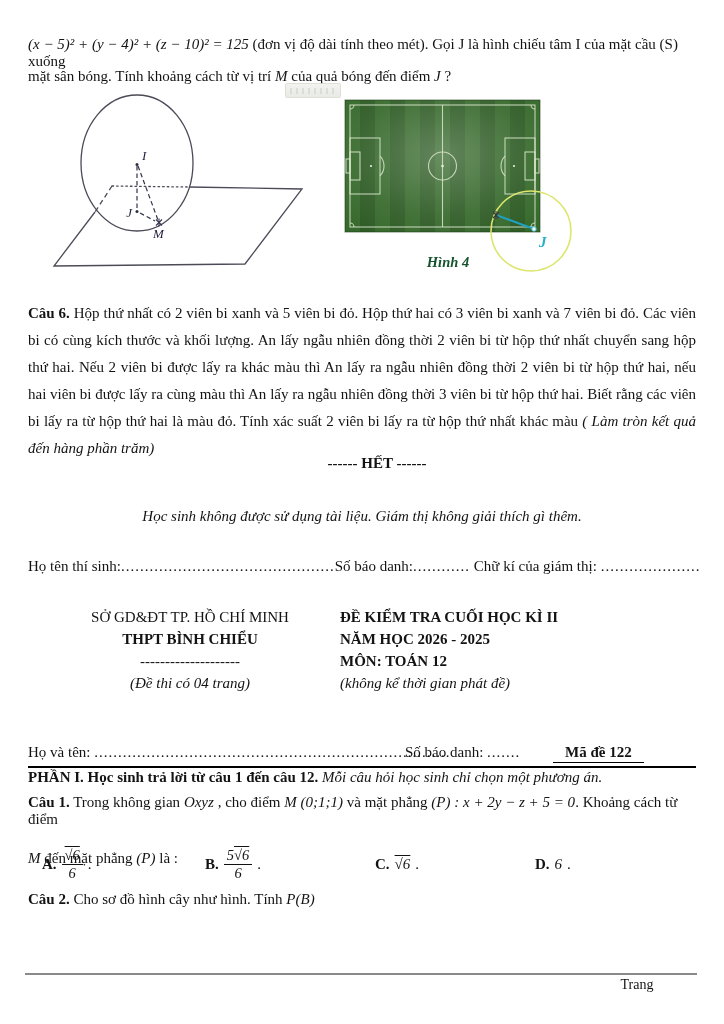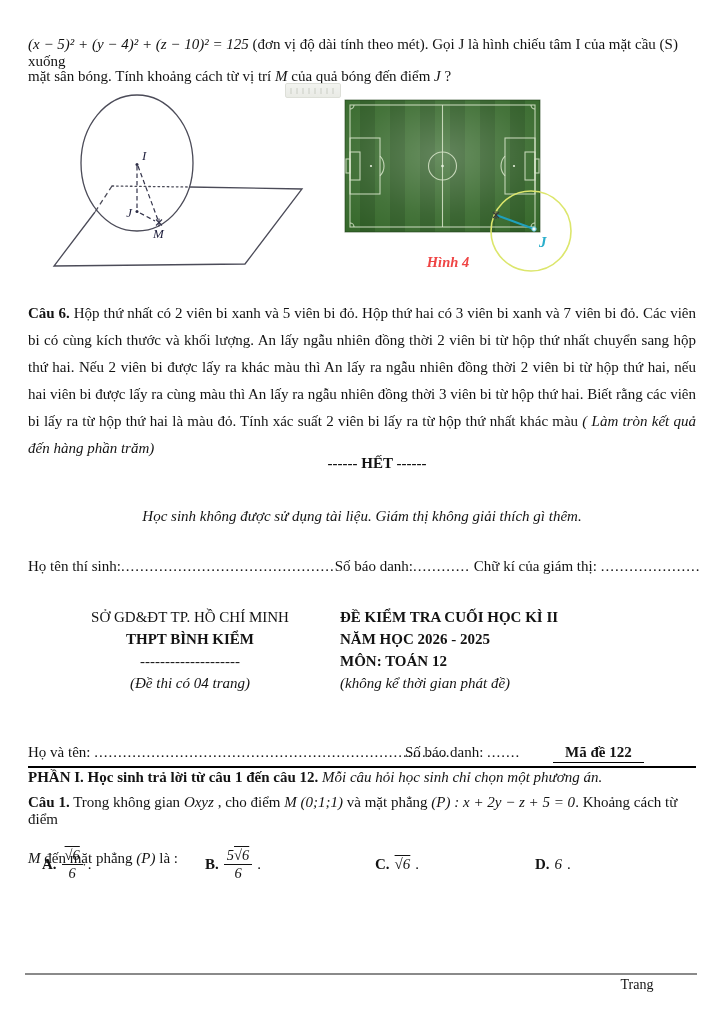--- a/index.html
+++ b/index.html
@@ -9,21 +9,21 @@
   .b{font-weight:bold;}
   .i{font-style:italic;}
   .mi{font-style:italic;}
   .jst{text-align:justify;margin-top:11px;}
 
   .eq-line1{left:28px;top:36px;width:670px;}
   .eq-line2{left:28px;top:68px;width:670px;}
 
   .fig-sphere{left:35px;top:88px;}
   .fig-field{left:338px;top:95px;}
-  .fig-caption{left:398px;top:254px;width:100px;text-align:center;font-weight:bold;font-style:italic;color:#ef4444;font-size:14.5px;}
+  .fig-caption{left:398px;top:254px;width:100px;text-align:center;font-weight:bold;font-style:italic;color:#14532d;font-size:14.5px;}
 
   .watermark{left:285px;top:83px;width:54px;height:13px;border:1px solid #dadcd4;border-radius:2px;
              background:linear-gradient(180deg,#f2f3ef,#e7e9e3);opacity:.9;}
   .watermark:after{content:"";position:absolute;left:4px;right:4px;top:4px;bottom:3px;
              background:repeating-linear-gradient(90deg,#c9ccc2 0 2px,transparent 2px 6px);opacity:.55;}
 
   .cau6{left:28px;top:289px;width:668px;line-height:27px;}
 
   .het{left:0;top:455px;width:724px;text-align:center;font-weight:bold;margin-left:15px;}
   .note{left:0;top:508px;width:724px;text-align:center;font-style:italic;}
@@ -151,21 +151,21 @@
   <div class="abs cau6 jst"><b>Câu 6.</b><span> Hộp thứ nhất có 2 viên bi xanh và 5 viên bi đỏ. Hộp thứ hai có 3 viên bi xanh và 7 viên bi đỏ. Các viên bi có cùng kích thước và khối lượng. An lấy ngẫu nhiên đồng thời 2  viên bi từ hộp thứ nhất chuyển sang hộp thứ hai. Nếu 2 viên bi được lấy ra khác màu thì An lấy ra ngẫu nhiên đồng thời 2 viên bi từ hộp thứ hai, nếu hai viên bi được lấy ra cùng màu thì An lấy ra ngẫu nhiên đồng thời 3 viên bi từ hộp thứ hai. Biết rằng các viên bi lấy ra từ hộp thứ hai là màu đỏ. Tính xác suất 2 viên bi lấy ra từ hộp thứ nhất khác màu </span><span class="i">( Làm tròn kết quả đến hàng phần trăm)</span></div>
 
   <div class="abs het">------ HẾT ------</div>
 
   <div class="abs note">Học sinh không được sử dụng tài liệu. Giám thị không giải thích gì thêm.</div>
 
   <div class="abs sigline"><span>Họ tên thí sinh:</span><span class="dots">.............................................</span><span>Số báo danh:</span><span class="dots">............</span><span> Chữ kí của giám thị: </span><span class="dots">.....................</span></div>
 
   <div class="abs hdr-left">
     <div>SỞ GD&amp;ĐT TP. HỒ CHÍ MINH</div>
-    <div class="b">THPT BÌNH KIỂM</div>
+    <div class="b">THPT BÌNH CHIỂU</div>
     <div class="hdr-sep">--------------------</div>
     <div class="i">(Đề thi có 04 trang)</div>
   </div>
   <div class="abs hdr-right">
     <div class="b">ĐỀ KIỂM TRA CUỐI HỌC KÌ II</div>
     <div class="b">NĂM HỌC 2026 - 2025</div>
     <div class="b">MÔN: TOÁN 12</div>
     <div class="i">(không kể thời gian phát đề)</div>
   </div>
 
@@ -202,17 +202,18 @@
         <span class="optval ovl">√6</span>
         <span> .</span>
       </span>
     <span class="opt opt-d">
         <b>D.</b>
         <span class="optval">6</span>
         <span> .</span>
       </span>
   </div>
 
+  <div class="abs cau2"><b>Câu 2.</b><span> Cho sơ đồ hình cây như hình. Tính </span><span class="mi">P(B)</span></div>
 
   <div class="abs footline"></div>
   <div class="abs foot-label">Trang</div>
 
 </div>
 
 </body></html>

